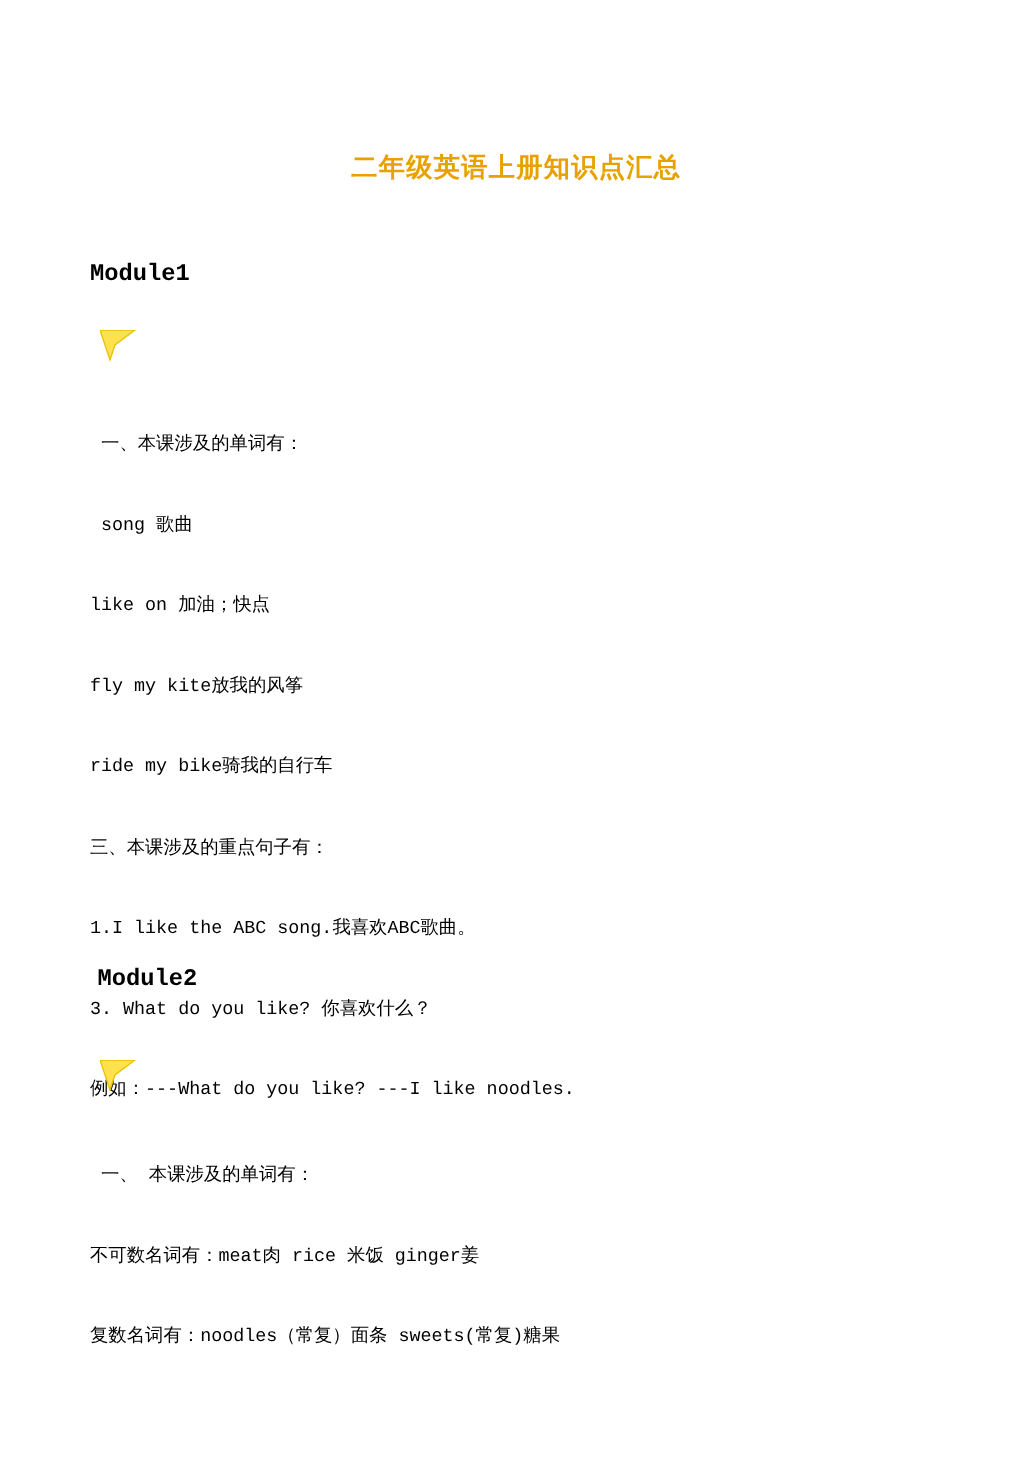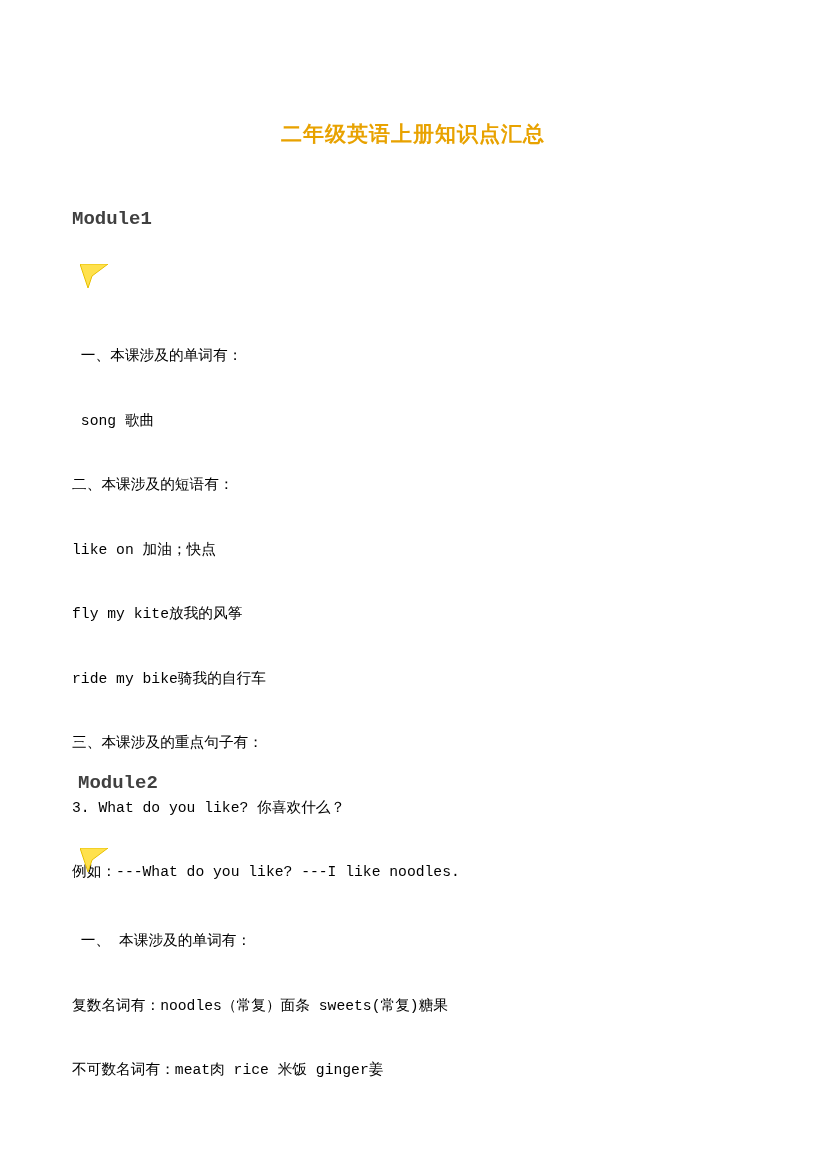--- a/index.html
+++ b/index.html
@@ -34,21 +34,21 @@
     top: 120px;
     left: 0;
     right: 0;
   }
   .module-head {
     position: absolute;
     left: 72px;
     font-family: "Liberation Mono", monospace;
     font-weight: bold;
     font-size: 19px;
-    color: #404040;
+    color: #000000;
     letter-spacing: 0px;
     text-align: center;
   }
   #module1-head { top: 208px; }
   #module2-head { top: 772px; left: 78px; }
 
   .flag {
     position: absolute;
     width: 30px;
     height: 26px;
@@ -82,46 +82,46 @@
 
   <div class="flag" id="flag1">
     <svg width="30" height="26" viewBox="0 0 30 26" xmlns="http://www.w3.org/2000/svg">
       <polygon points="0,0 28,0 12,12 8,24" fill="#ffe14d" stroke="#e8c000" stroke-width="1"></polygon>
     </svg>
   </div>
 
   <div class="body-block" id="block1">
     <span class="ln"> 一、本课涉及的单词有：</span>
     <span class="ln"> song 歌曲</span>
-    <span class="ln">二、本课涉及的短语有：</span>
     <span class="ln">like on 加油；快点</span>
     <span class="ln">fly my kite放我的风筝</span>
     <span class="ln">ride my bike骑我的自行车</span>
     <span class="ln">三、本课涉及的重点句子有：</span>
+    <span class="ln">1.I like the ABC song.我喜欢ABC歌曲。</span>
     <span class="ln">3. What do you like? 你喜欢什么？</span>
     <span class="ln">例如：---What do you like? ---I like noodles.</span>
     
     
     
     
     
     
   </div>
 
   <div class="module-head" id="module2-head">Module2</div>
 
   <div class="flag" id="flag2">
     <svg width="30" height="26" viewBox="0 0 30 26" xmlns="http://www.w3.org/2000/svg">
       <polygon points="0,0 28,0 12,12 8,24" fill="#ffe14d" stroke="#e8c000" stroke-width="1"></polygon>
     </svg>
   </div>
 
   <div class="body-block" id="block2">
     <span class="ln"> 一、 本课涉及的单词有：</span>
+    <span class="ln">不可数名词有：meat肉 rice 米饭 ginger姜</span>
     <span class="ln">复数名词有：noodles（常复）面条 sweets(常复)糖果</span>
-    <span class="ln">不可数名词有：meat肉 rice 米饭 ginger姜</span>
     
     
     
     
   </div>
 
 </div>
 
 </body></html>

